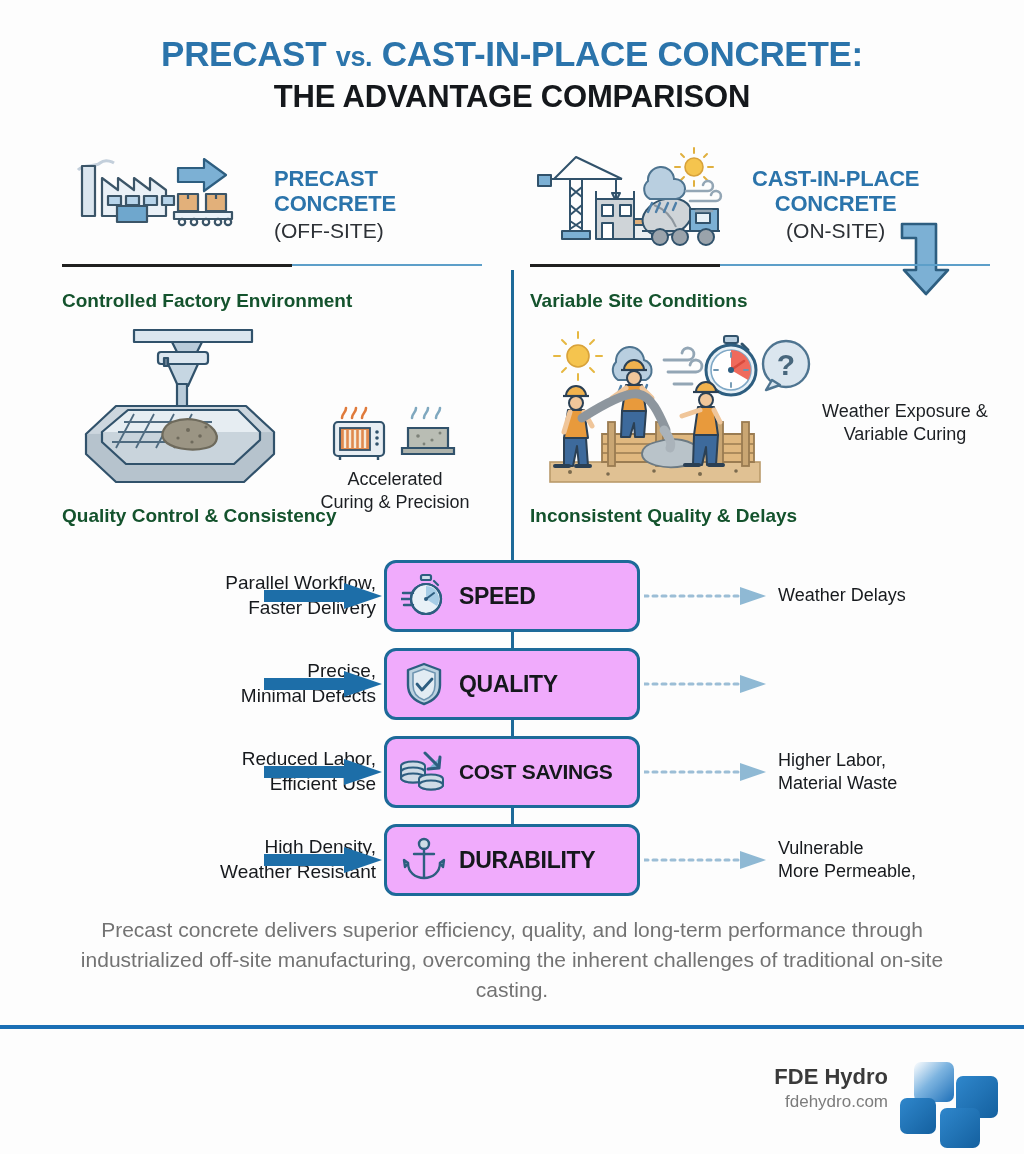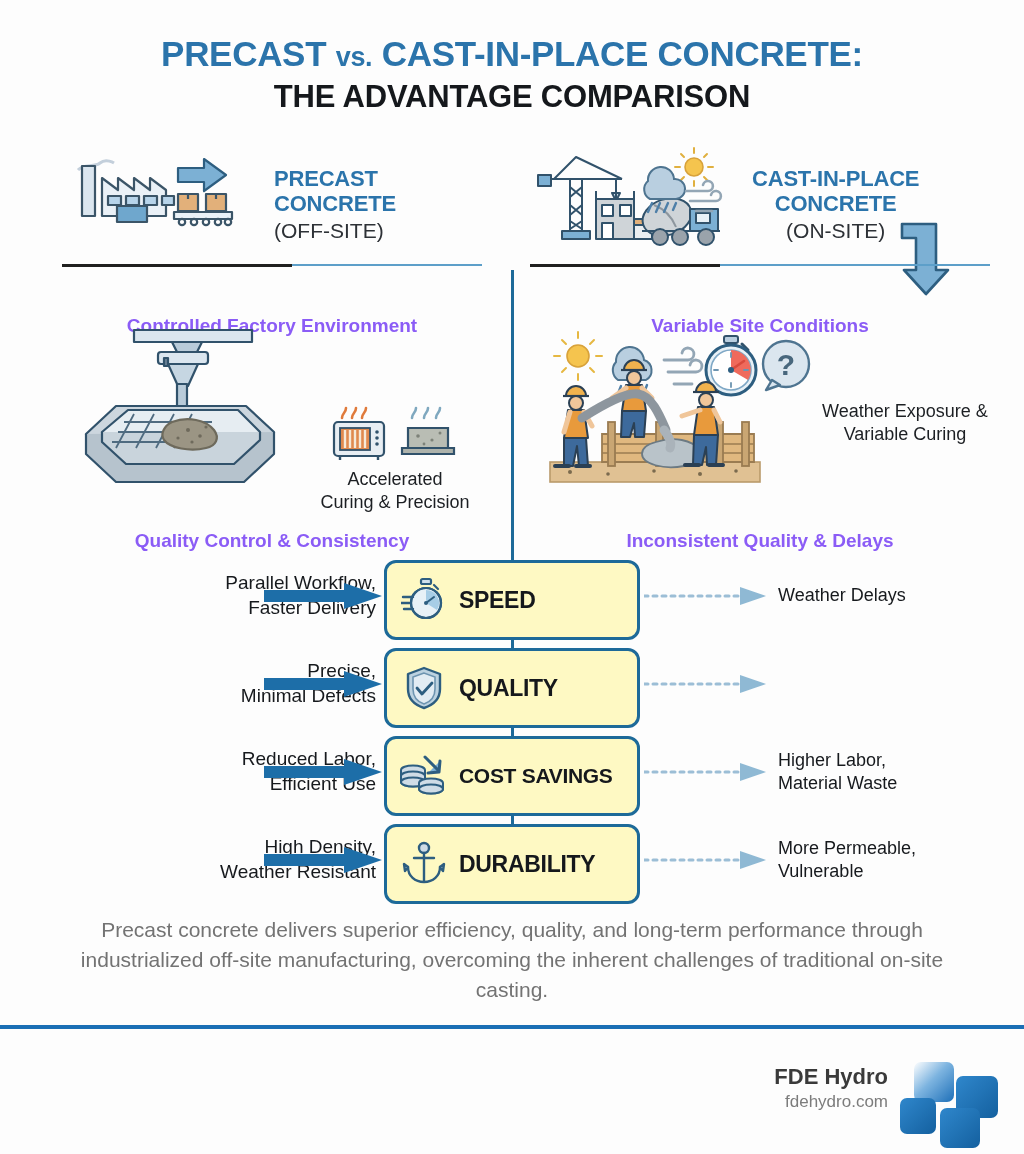--- a/index.html
+++ b/index.html
@@ -29,21 +29,21 @@
   .hdr-sub{font-size:21px;color:#2d3136;line-height:1.2;margin-top:1px;}
 
   .rule{position:absolute;height:3px;background:#20201f;}
   .rule-left{left:62px;top:264px;width:230px;}
   .rule-left-b{left:292px;top:264px;width:190px;height:2px;background:#5d9fc9;}
   .rule-right{left:530px;top:264px;width:190px;background:#20201f;}
   .rule-right-b{left:720px;top:264px;width:270px;height:2px;background:#5d9fc9;}
 
   .divider{position:absolute;left:511px;top:270px;width:3px;height:300px;background:#1d6a99;}
 
-  .stage-label{position:absolute;font-size:19px;font-weight:bold;color:#8b5cf6;text-align:center;margin-top:25px;}
+  .stage-label{position:absolute;font-size:19px;font-weight:bold;color:#14532d;}
   .sl-1{left:62px;top:290px;width:420px;}
   .sl-2{left:530px;top:290px;width:460px;}
   .sl-3{left:62px;top:505px;width:420px;}
   .sl-4{left:530px;top:505px;width:460px;}
 
   
   .mid-cap{position:absolute;font-size:18px;color:#1c1f23;text-align:center;line-height:1.25;}
   .cap-left{left:320px;top:402px;width:150px;}
   .cap-right{left:810px;top:400px;width:190px;}
 
@@ -51,22 +51,22 @@
   .rows{position:absolute;left:0;top:552px;width:1024px;}
   .row{position:relative;height:88px;}
   .left-label{position:absolute;right:648px;top:50%;transform:translateY(-50%);
               text-align:right;font-size:19px;line-height:1.3;color:#16191d;width:230px;}
   .right-label{position:absolute;left:778px;top:50%;transform:translateY(-50%);
                text-align:left;font-size:18px;line-height:1.3;color:#16191d;width:230px;}
 
   .arrow-solid{position:absolute;left:264px;top:50%;transform:translateY(-50%);width:118px;height:26px;}
   .arrow-dotted{position:absolute;left:644px;top:50%;transform:translateY(-50%);width:126px;height:18px;}
 
-  .box{position:absolute;left:384px;width:256px;top:8px;height:80px;
-       border:3px solid #1d6a99;border-radius:12px;background:#fef9c3;
+  .box{position:absolute;left:384px;width:256px;top:8px;height:72px;
+       border:3px solid #1d6a99;border-radius:12px;background:#f0abfc;
        display:flex;align-items:center;box-sizing:border-box;}
   .box-icon{flex:0 0 62px;display:flex;align-items:center;justify-content:center;margin-left:6px;}
   .box-label{font-size:23px;font-weight:bold;letter-spacing:-0.3px;color:#15181c;margin-left:4px;}
   .box-label.small{font-size:21px;}
   .connector{position:absolute;left:511px;width:3px;background:#1d6a99;}
 
   
   .conclusion{position:absolute;left:72px;top:915px;width:880px;text-align:center;
               font-size:21px;line-height:1.42;color:#737373;}
 
@@ -460,22 +460,22 @@
             </g>
           </svg>
         </div>
         <div class="box-label">DURABILITY</div>
       </div>
       <svg class="arrow-dotted" viewBox="0 0 126 18">
         <path d="M0 9h96" stroke="#9cbed6" stroke-width="3" stroke-dasharray="4 5" stroke-linecap="round"></path>
         <path d="M96 0l26 9-26 9z" fill="#8fb9d4"></path>
       </svg>
       <div class="right-label">
+        <div>Vulnerable</div>
         <div>More Permeable,</div>
-        <div>Vulnerable</div>
       </div>
     </div>
   </div>
 
   <div class="conclusion">Precast concrete delivers superior efficiency, quality, and long-term performance through industrialized off-site manufacturing, overcoming the inherent challenges of traditional on-site casting.</div>
 
   <div class="footer-rule"></div>
   <div class="footer">
     <div class="brand">
       <div class="brand-name">FDE Hydro</div>

